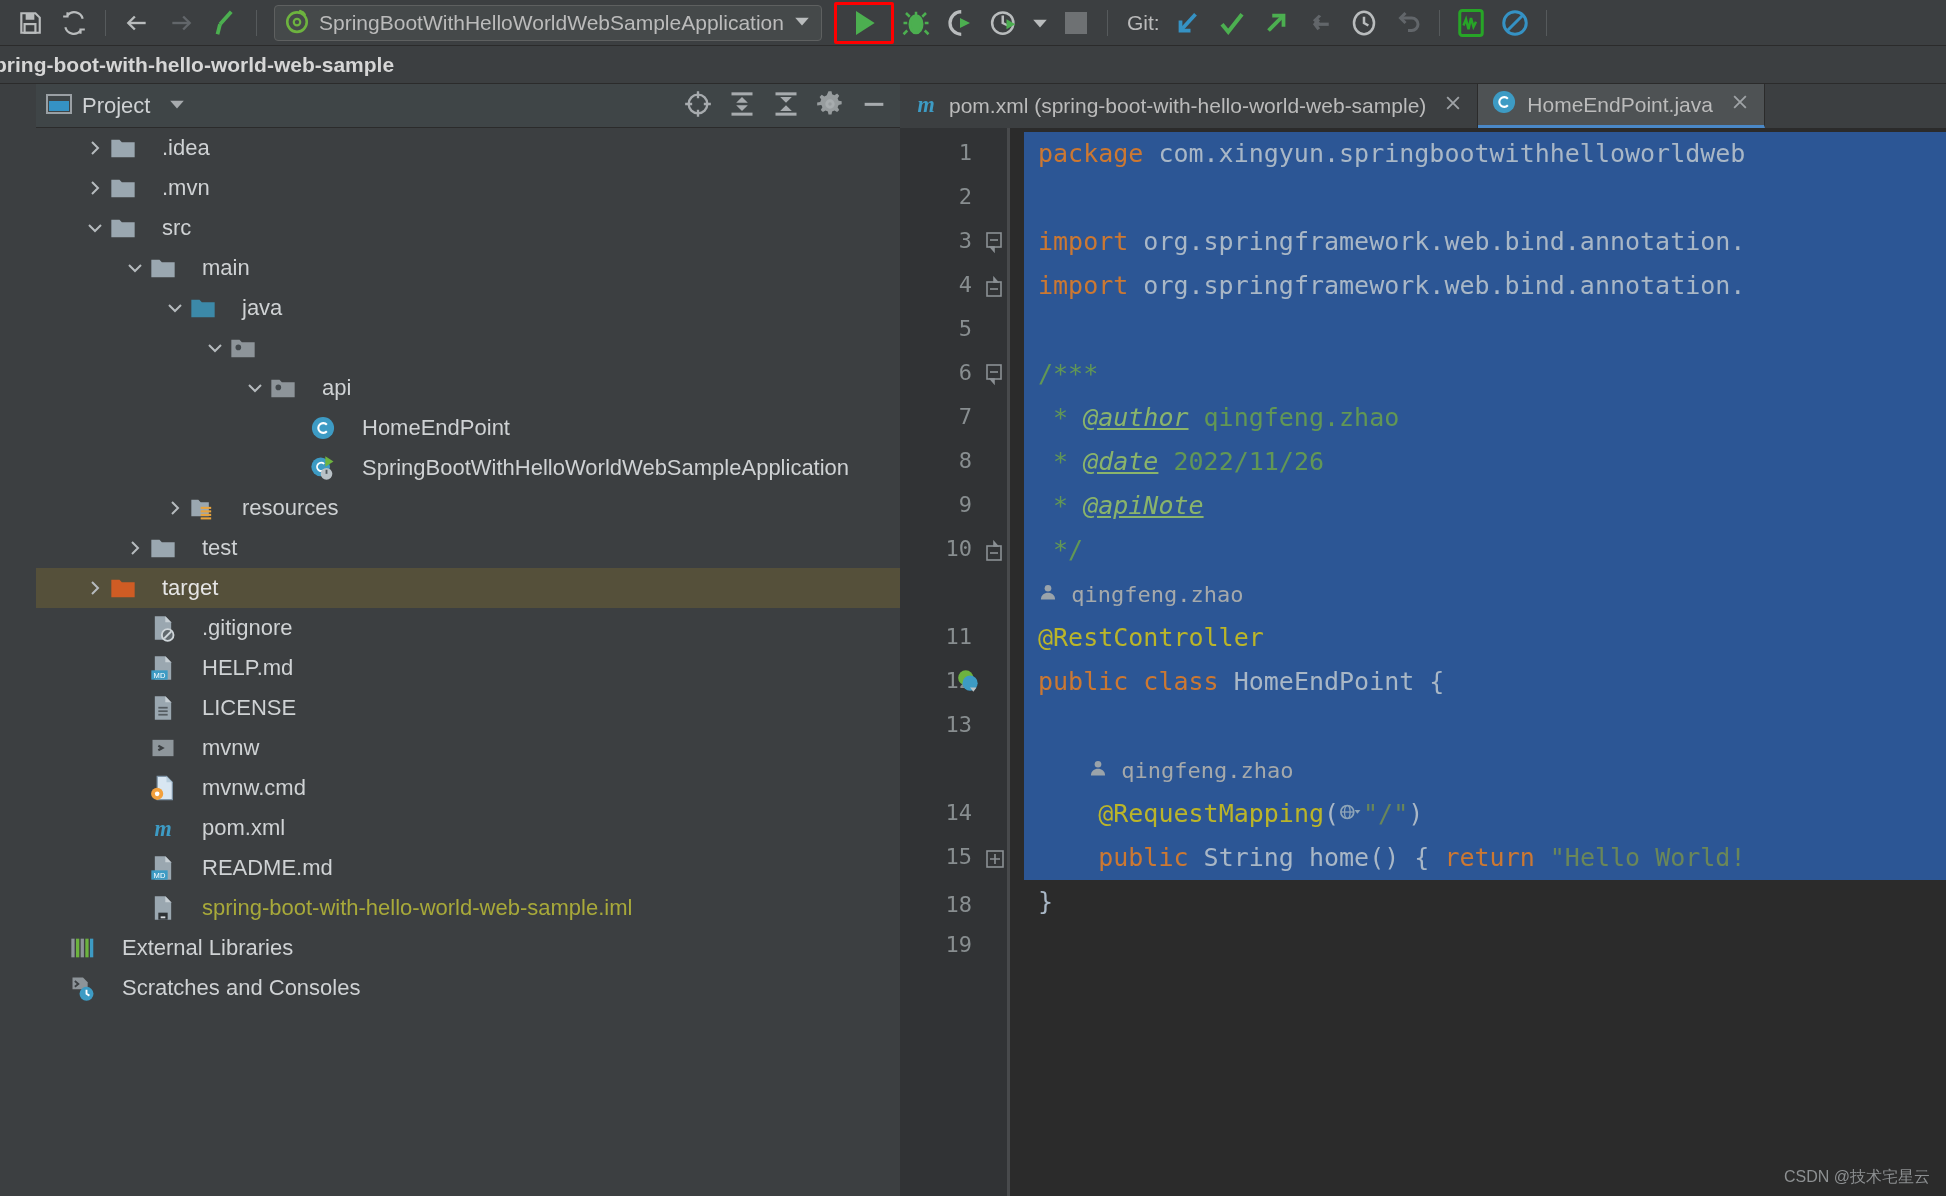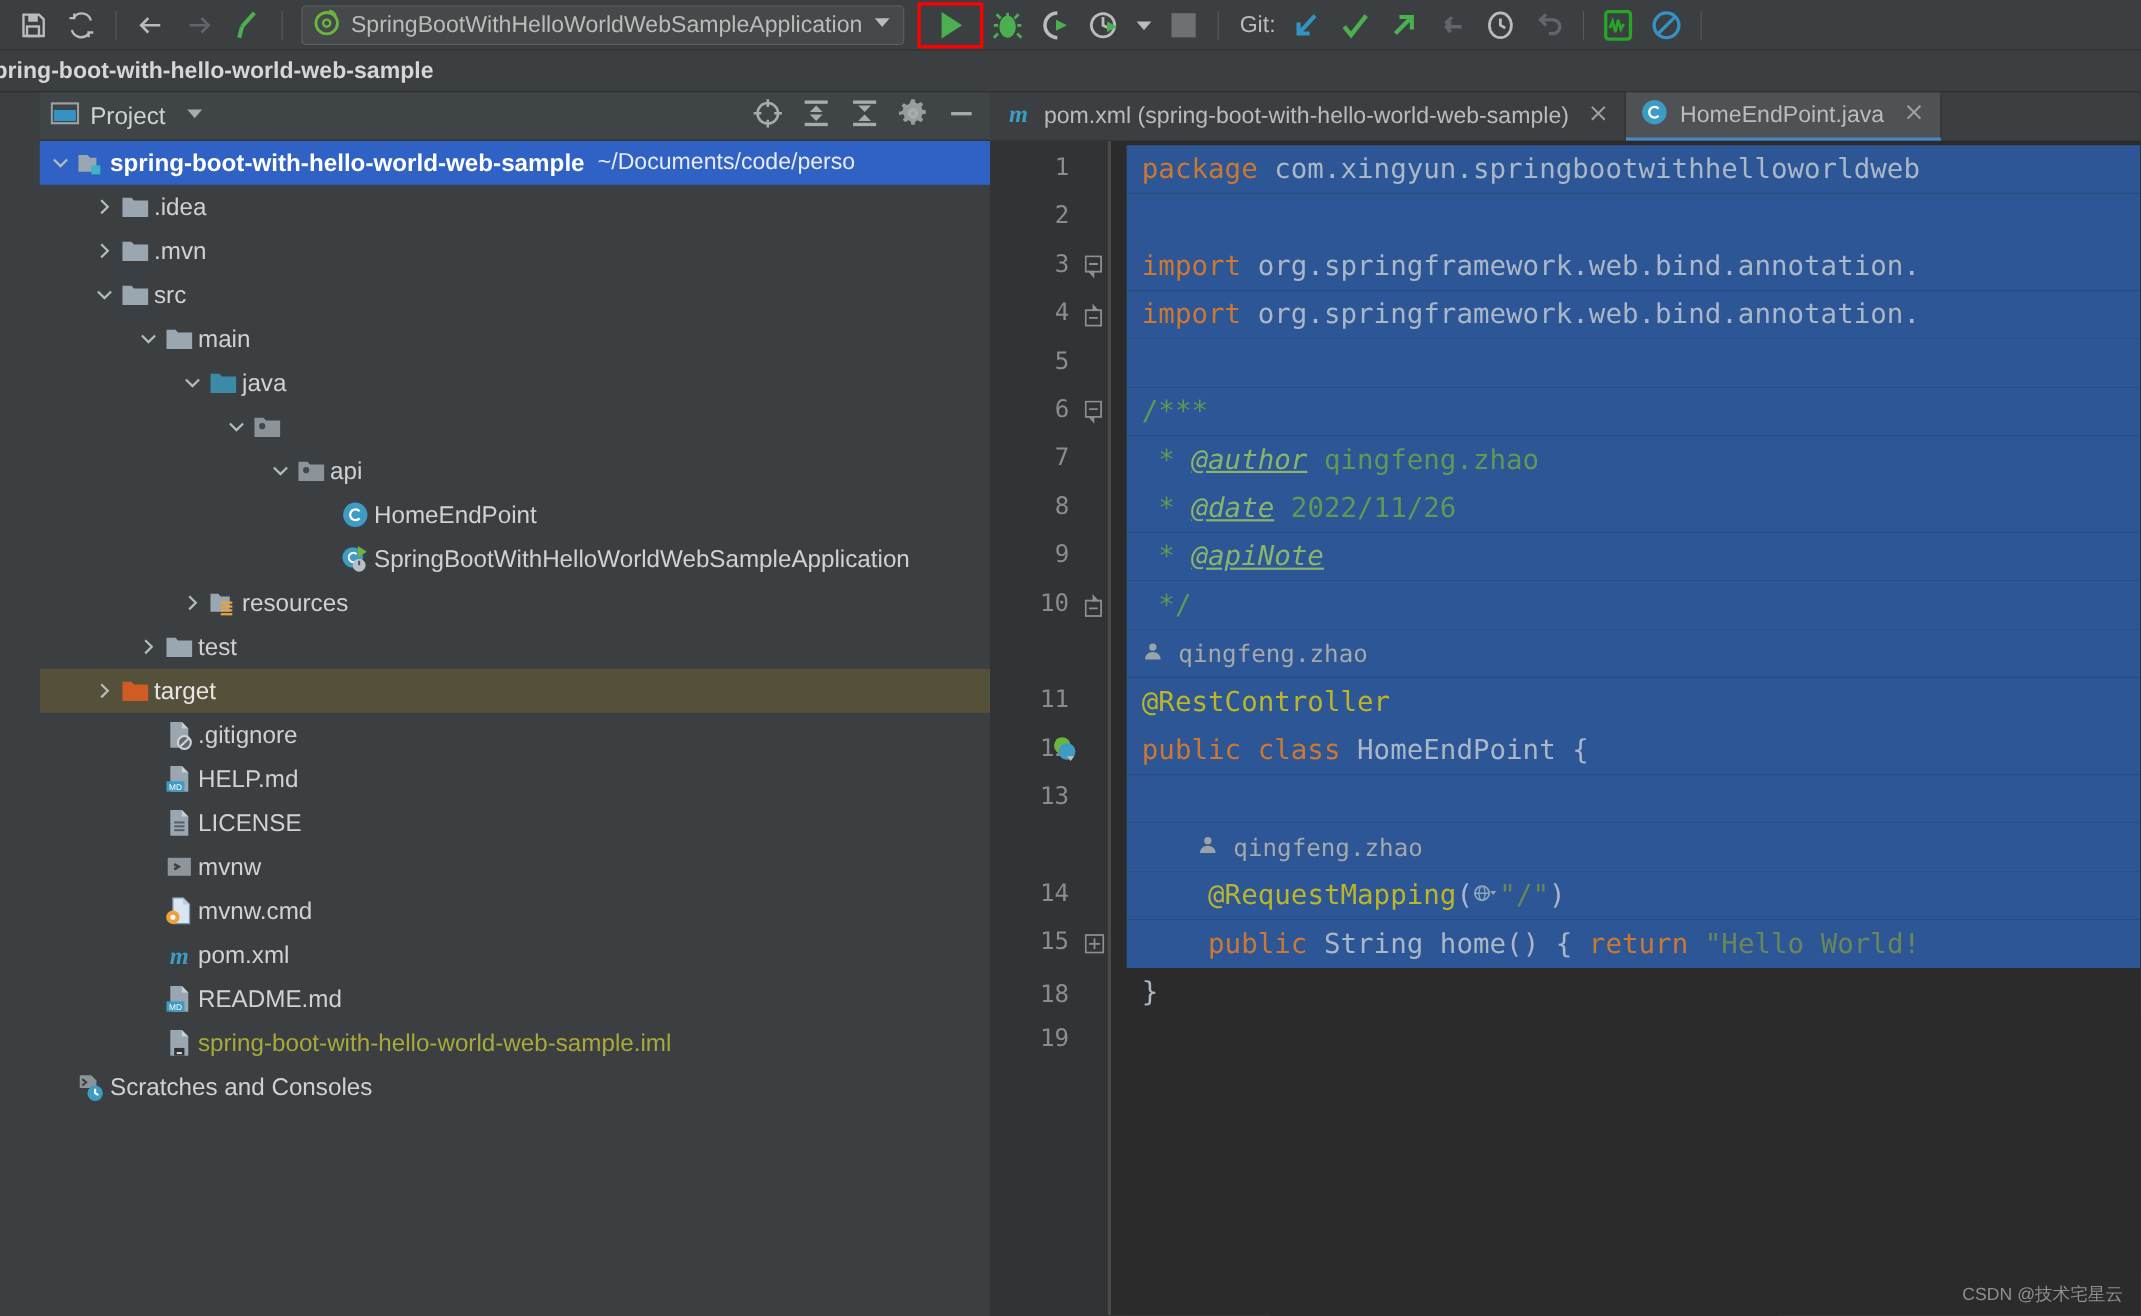--- a/index.html
+++ b/index.html
@@ -66,21 +66,21 @@
     padding-right: 8px; position: relative;
   }
   .row .lbl { font-size: 22px; color: #cfd2d4; }
   .row .sub { font-size: 21px; color: #cfd2d4; margin-left: 12px; }
   .row.selected { background: #2f62c4; }
   .row.selected .lbl { color: #ffffff; font-weight: bold; }
   .row.selected .sub { color: #e8eaec; font-weight: normal; }
   .row.marked { background: #55503a; }
   .row.marked .lbl { color: #e5e5e5; }
   .arrow { width: 26px; height: 26px; flex: none; display: flex; align-items: center; justify-content: center; }
-  .ico { width: 30px; height: 30px; flex: none; display: flex; align-items: center; justify-content: center; margin-right: 2px; }
+  .ico { width: 30px; height: 30px; flex: none; display: flex; align-items: center; justify-content: center; margin-right: 24px; }
   .sp { flex: none; }
   .clr-yellow { color: #a8a93a !important; }
 
   
   .editor-area { flex: 1; display: flex; flex-direction: column; min-width: 0; background: #2b2b2b; }
   .tabs { height: 44px; background: #3c3f41; display: flex; align-items: stretch; flex: none; }
   .tab {
     display: flex; align-items: center; gap: 9px; padding: 0 14px 0 12px;
     border-right: 1px solid #2b2b2b; color: #bbbbbb; font-size: 21px; white-space: nowrap;
   }
@@ -311,36 +311,20 @@
               </svg>
           </span>
           <span>
             <svg width="28" height="28" viewBox="0 0 24 24">
                 <rect x="4" y="11" width="16" height="2.6" fill="#a7abae"></rect>
               </svg>
           </span>
         </span>
       </div>
       <div class="tree" id="tree">
-          <div class="row selected">
-            <span class="sp" style="width:6px"></span>
-            <span class="arrow">
-              <svg width="20" height="20" viewBox="0 0 20 20" fill="none" stroke="#b6bbbe" stroke-width="2">
-                <path d="M4 7l6 6 6-6"></path>
-              </svg>
-            </span>
-            <span class="ico">
-              <svg width="28" height="28" viewBox="0 0 24 24">
-                <path d="M2 6h7l2 2h5v11H2z" fill="#9aa7b0"></path>
-                <rect x="12" y="14" width="7" height="7" fill="#3fb5c4"></rect>
-              </svg>
-            </span>
-            <span class="lbl">spring-boot-with-hello-world-web-sample</span>
-            <span class="sub">~/Documents/code/perso</span>
-          </div>
           <div class="row">
             <span class="sp" style="width:46px"></span>
             <span class="arrow">
               <svg width="20" height="20" viewBox="0 0 20 20" fill="none" stroke="#b6bbbe" stroke-width="2">
                 <path d="M7 4l6 6-6 6"></path>
               </svg>
             </span>
             <span class="ico">
               <svg width="28" height="28" viewBox="0 0 24 24">
                 <path d="M2 5h7l2 2h11v13H2z" fill="#9aa7b0"></path>
@@ -596,20 +580,34 @@
             <span class="arrow"></span>
             <span class="ico">
               <svg width="28" height="28" viewBox="0 0 24 24">
                 <path d="M5 2h9l5 5v15H5z" fill="#9aa7b0"></path>
                 <path d="M14 2v5h5" fill="#c7cfd4"></path>
                 <rect x="8" y="16" width="8" height="6" fill="#2f3336"></rect>
                 <rect x="10" y="19.2" width="4" height="1.6" fill="#d8dce0"></rect>
               </svg>
             </span>
             <span class="lbl clr-yellow">spring-boot-with-hello-world-web-sample.iml</span>
+          </div>
+          <div class="row">
+            <span class="sp" style="width:6px"></span>
+            <span class="arrow"></span>
+            <span class="ico">
+              <svg width="28" height="28" viewBox="0 0 24 24">
+                <rect x="2" y="4" width="2.8" height="16" fill="#8d9499"></rect>
+                <rect x="6" y="4" width="2.8" height="16" fill="#6db33f"></rect>
+                <rect x="10" y="4" width="2.8" height="16" fill="#8d9499"></rect>
+                <rect x="14" y="4" width="2.8" height="16" fill="#6db33f"></rect>
+                <rect x="18" y="4" width="2.8" height="16" fill="#3d9bc4"></rect>
+              </svg>
+            </span>
+            <span class="lbl">External Libraries</span>
           </div>
           <div class="row">
             <span class="sp" style="width:6px"></span>
             <span class="arrow"></span>
             <span class="ico">
               <svg width="28" height="28" viewBox="0 0 24 24">
                 <path d="M3 3h9l4 4v6H3z" fill="#8d9499"></path>
                 <path d="M5 6l3 2.5L5 11" fill="none" stroke="#3c4043" stroke-width="1.6"></path>
                 <circle cx="15" cy="17" r="6" fill="#3d9bc4"></circle>
                 <path d="M15 13.5V17l2.5 1.5" stroke="#fff" stroke-width="1.6" fill="none"></path>

